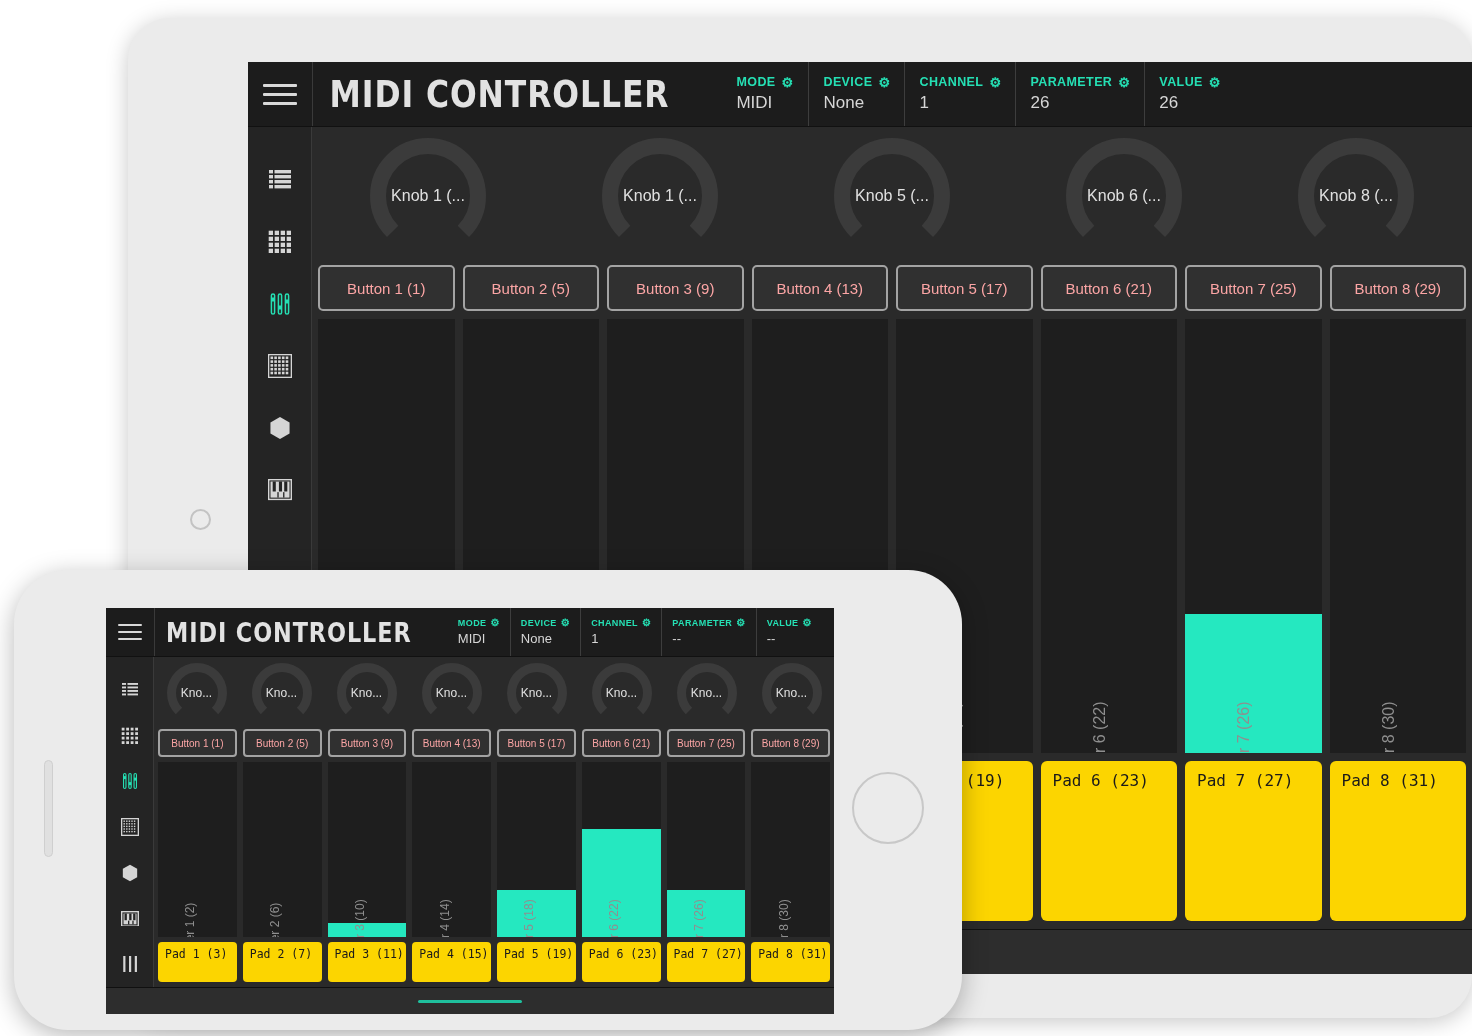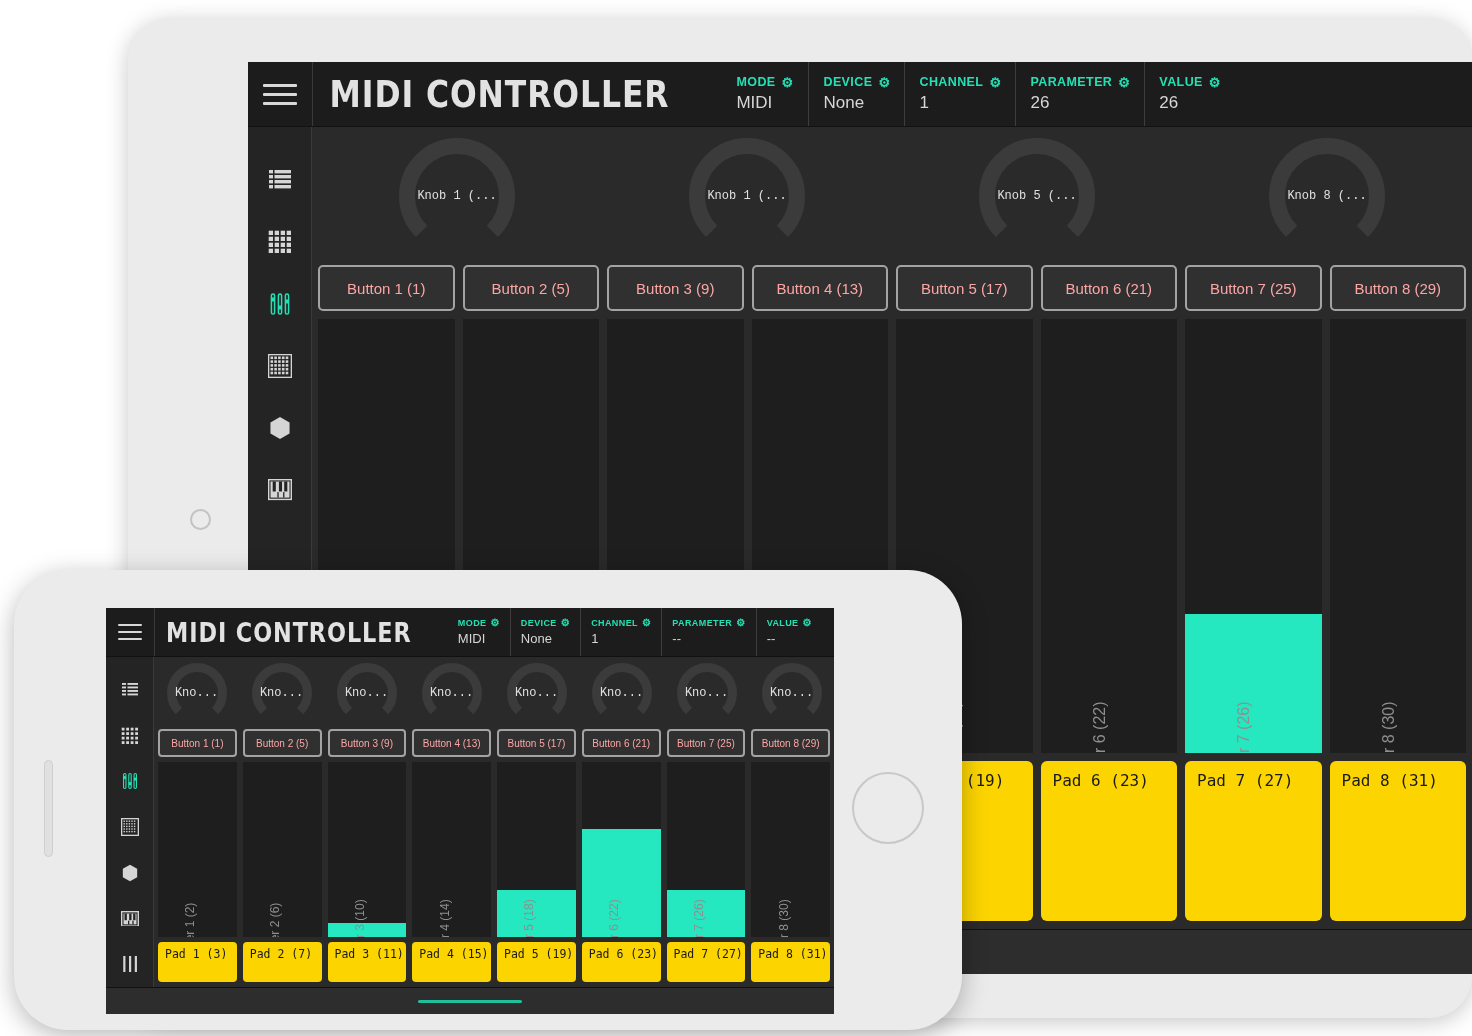--- a/index.html
+++ b/index.html
@@ -304,21 +304,21 @@
   #tablet-screen .hamburger span { width: 34px; height: 3px; margin: 3px 0; }
   #tablet-screen .app-title { font-size: 38px; padding: 0 22px 0 18px; }
   #tablet-screen .status-cell { padding: 0 14px; min-width: 86px; }
   #tablet-screen .status-label { font-size: 12.5px; gap: 6px; margin-bottom: 4px; }
   #tablet-screen .gear { font-size: 13px; }
   #tablet-screen .status-value { font-size: 17px; }
   #tablet-screen .sidebar { width: 64px; padding-top: 22px; }
   #tablet-screen .side-icon { height: 62px; width: 62px; }
   #tablet-screen .knob-row { height: 138px; }
   #tablet-screen .knob { width: 122px; height: 118px; }
-  #tablet-screen .knob-label { font-size: 12px; font-family: Liberation Mono, monospace; }
+  #tablet-screen .knob-label { font-size: 16px; }
   #tablet-screen .button-row { height: 46px; padding: 0 2px; }
   #tablet-screen .btn-cell { padding: 0 4px; }
   #tablet-screen .ctl-button { font-size: 15px; }
   #tablet-screen .slider-row { padding: 8px 2px 0; }
   #tablet-screen .slider-cell { padding: 0 4px; }
   #tablet-screen .slider-label { font-size: 16px; }
   #tablet-screen .pad-row { height: 160px; padding: 8px 2px; }
   #tablet-screen .pad-cell { padding: 0 4px; }
   #tablet-screen .pad { font-size: 16px; padding: 10px 12px; }
   #tablet-screen .footer { height: 44px; }
@@ -327,21 +327,21 @@
   #phone-screen .topbar { height: 48px; }
   #phone-screen .menu-cell { width: 48px; }
   #phone-screen .hamburger span { width: 24px; height: 2px; margin: 2.5px 0; }
   #phone-screen .app-title { font-size: 27px; padding: 0 14px 0 12px; }
   #phone-screen .status-cell { padding: 0 10px; min-width: 58px; }
   #phone-screen .status-label { font-size: 9px; gap: 4px; margin-bottom: 3px; }
   #phone-screen .gear { font-size: 10px; }
   #phone-screen .status-value { font-size: 13px; }
   #phone-screen .sidebar { width: 48px; padding-top: 10px; }
   #phone-screen .side-icon { height: 49px; width: 46px; }
-  #phone-screen .knob-row { height: 72px; font-family: Liberation Mono, monospace; }
+  #phone-screen .knob-row { height: 72px; }
   #phone-screen .knob { width: 64px; height: 62px; }
   #phone-screen .knob-label { font-size: 12px; }
   #phone-screen .button-row { height: 28px; padding: 0 1px; }
   #phone-screen .btn-cell { padding: 0 3px; }
   #phone-screen .ctl-button { font-size: 10px; border-radius: 4px; }
   #phone-screen .slider-row { padding: 5px 1px 0; }
   #phone-screen .slider-cell { padding: 0 3px; }
   #phone-screen .slider-label { font-size: 12px; bottom: 5px; }
   #phone-screen .pad-row { height: 40px; padding: 5px 1px; }
   #phone-screen .pad-cell { padding: 0 3px; }
@@ -520,20 +520,28 @@
                 <path d="M 25.64 94.36 A 50 50 0 1 1 96.36 94.36" fill="none" stroke="#3b3b3b" stroke-width="16" stroke-linecap="butt"></path>
               </svg>
               <div class="knob-label">Knob 5 (...</div>
             </div>
           </div>
           <div class="knob-cell">
             <div class="knob">
               <svg width="122" height="118" viewBox="0 0 122 118">
                 <path d="M 25.64 94.36 A 50 50 0 1 1 96.36 94.36" fill="none" stroke="#3b3b3b" stroke-width="16" stroke-linecap="butt"></path>
               </svg>
+              <div class="knob-label">Knob 6 (...</div>
+            </div>
+          </div>
+          <div class="knob-cell">
+            <div class="knob">
+              <svg width="122" height="118" viewBox="0 0 122 118">
+                <path d="M 25.64 94.36 A 50 50 0 1 1 96.36 94.36" fill="none" stroke="#3b3b3b" stroke-width="16" stroke-linecap="butt"></path>
+              </svg>
               <div class="knob-label">Knob 8 (...</div>
             </div>
           </div>
         </div>
       <div class="button-row">
           <div class="btn-cell">
             <div class="ctl-button">Button 1 (1)</div>
           </div>
           <div class="btn-cell">
             <div class="ctl-button">Button 2 (5)</div>

